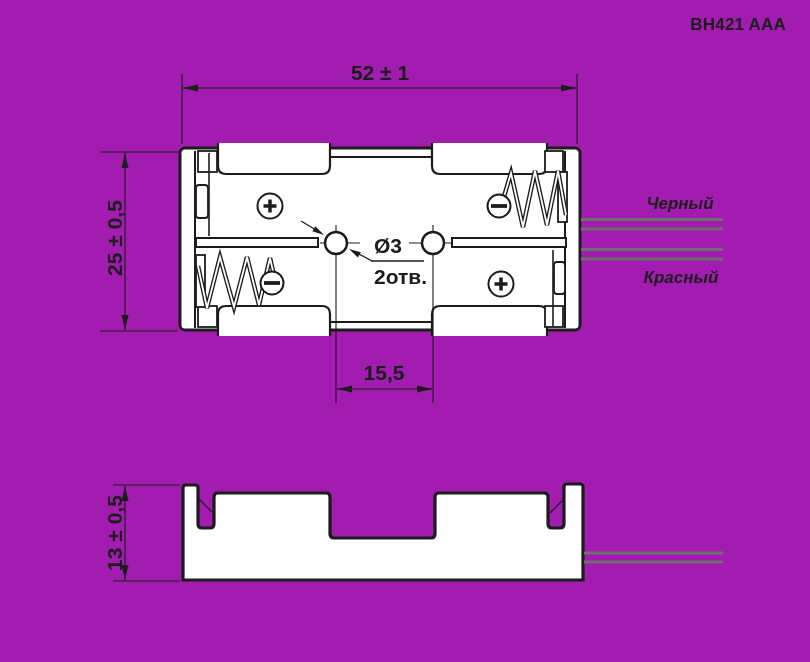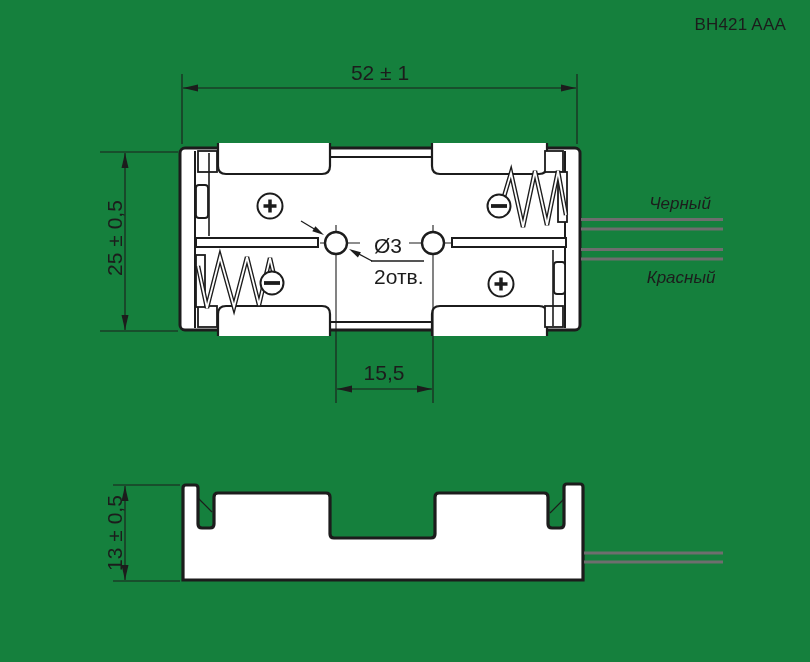--- a/index.html
+++ b/index.html
@@ -1,16 +1,16 @@
 <!DOCTYPE html>
 <html><head>
 <meta charset="utf-8">
 <style>
   html,body{margin:0;padding:0;background:#ffffff;}
-  .stage{width:810px;height:662px;position:relative;background:#15803d;overflow:hidden;}
+  .stage{width:810px;height:662px;position:relative;background:#a21caf;overflow:hidden;font-weight:bold;}
   svg{display:block;}
   text{font-family:"Liberation Sans","DejaVu Sans",sans-serif;fill:#1c1c1c;}
   .dim-text{font-size:21px;}
   .note-text{font-size:21px;}
   .title-text{font-size:17px;letter-spacing:0.2px;}
   .wire-label{font-size:17px;font-style:italic;}
   .ln{stroke:#1c1c1c;fill:none;}
   .thin{stroke-width:1.1;}
   .arr{fill:#1c1c1c;stroke:none;}
   .part{stroke:#1c1c1c;fill:#ffffff;}

